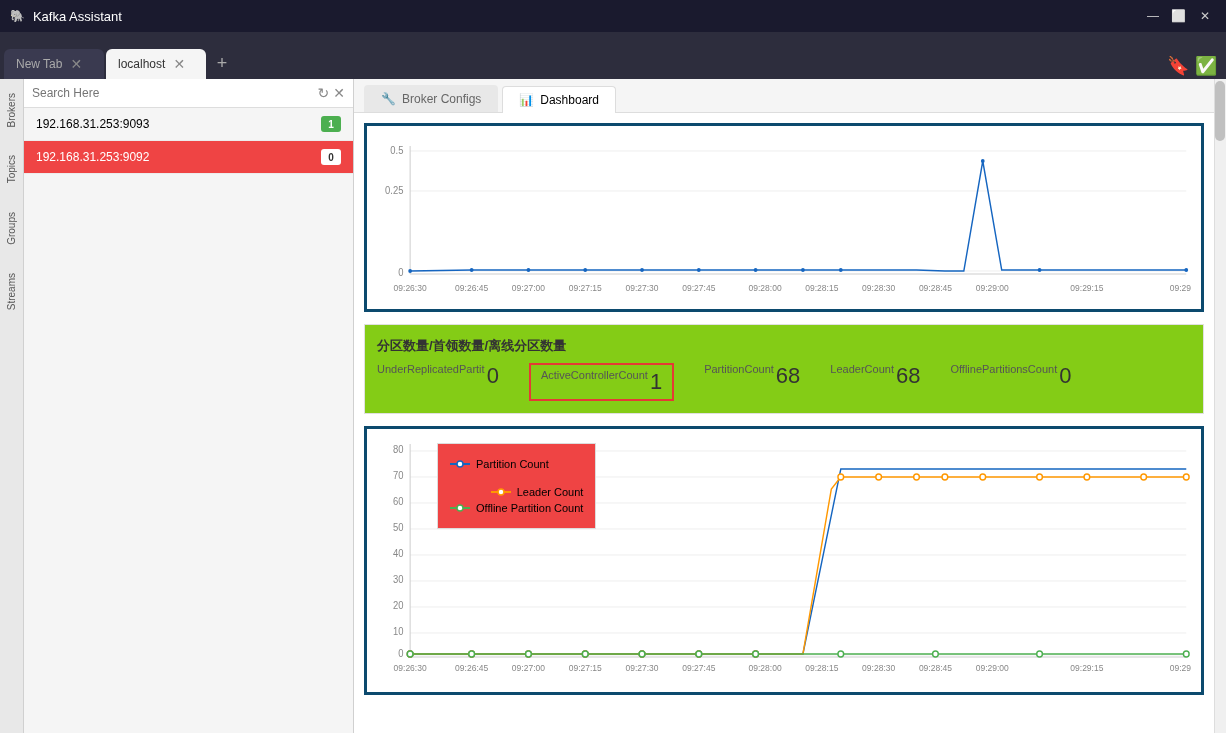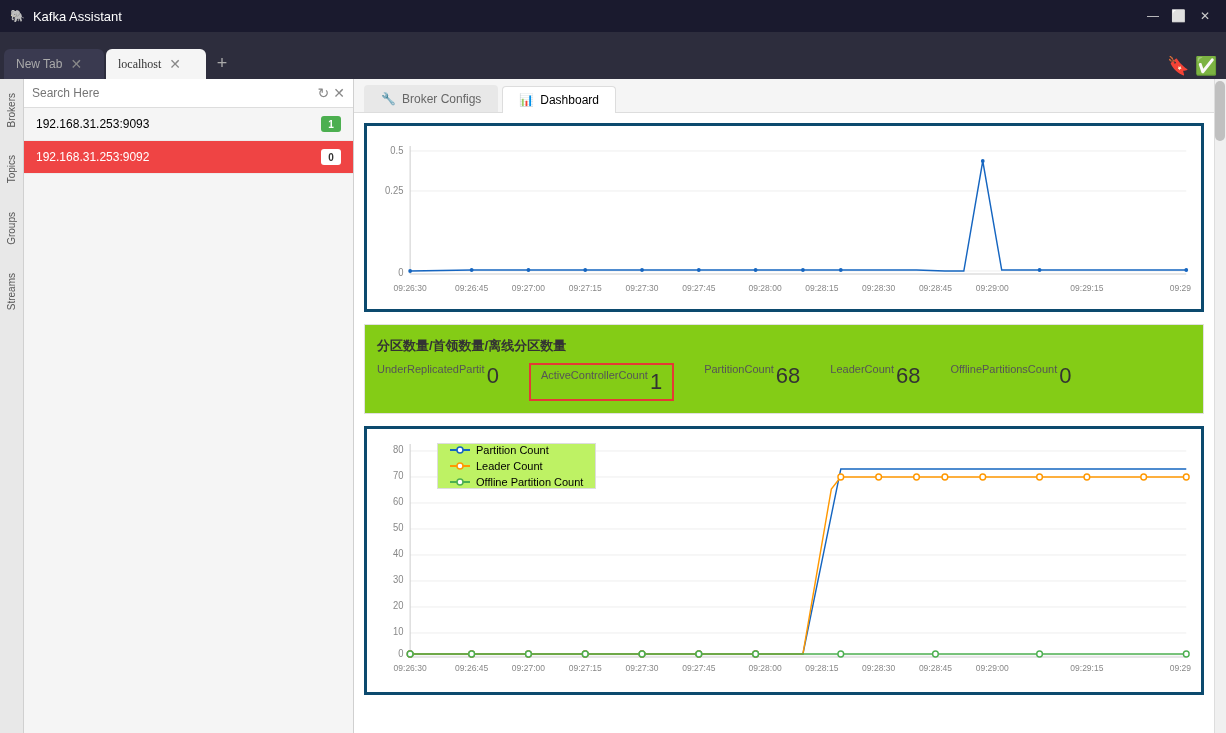--- a/index.html
+++ b/index.html
@@ -34,21 +34,21 @@
       display: flex;
       align-items: center;
       padding: 0 12px;
       border-radius: 6px 6px 0 0;
       font-size: 12px;
       cursor: pointer;
       gap: 8px;
       min-width: 100px;
     }
     .tab.inactive { background: #3a3a50; color: #aaa; }
-    .tab.active { background: #f5f5f5; color: #333; font-family: Liberation Serif, serif; }
+    .tab.active { background: #f5f5f5; color: #333; }
     .tab-close { font-size: 14px; color: #888; cursor: pointer; }
     .tab-add { width: 28px; height: 28px; display: flex; align-items: center; justify-content: center; color: #aaa; font-size: 18px; cursor: pointer; margin-bottom: 2px; }
     .tabbar-spacer { flex: 1; }
     .tabbar-actions { display: flex; align-items: center; gap: 6px; padding-right: 8px; padding-bottom: 2px; }
     .tabbar-action-btn { color: #aaa; font-size: 16px; cursor: pointer; }
 
     
     .main-layout {
       display: flex;
       height: calc(733px - 68px);
@@ -362,29 +362,29 @@
             <span class="stat-label">OfflinePartitionsCount</span>
             <span class="stat-value">0</span>
           </div>
         </div>
       </div>
 
       <div class="chart-container">
         <div class="chart-wrap" style="position:relative;">
 
           
-          <div style="position:absolute; top:4px; left:60px; background:#bef264; border:1px solid #ddd; padding:0 12px; z-index:10; font-size:11px;">
+          <div style="position:absolute; top:4px; left:60px; background:#ef4444; border:1px solid #ddd; padding:14px 12px; z-index:10; font-size:11px;">
             <div class="legend-item">
               <svg width="20" height="10">
                   <line x1="0" y1="5" x2="20" y2="5" stroke="#1565c0" stroke-width="2"></line>
                   <circle cx="10" cy="5" r="3" fill="white" stroke="#1565c0" stroke-width="1.5"></circle>
                 </svg>
               <span>Partition Count</span>
             </div>
-            <div class="legend-item" style="margin-top:4px;">
+            <div class="legend-item" style="margin-top:16px;justify-content:flex-end;">
               <svg width="20" height="10">
                   <line x1="0" y1="5" x2="20" y2="5" stroke="#ff9800" stroke-width="2"></line>
                   <circle cx="10" cy="5" r="3" fill="white" stroke="#ff9800" stroke-width="1.5"></circle>
                 </svg>
               <span>Leader Count</span>
             </div>
             <div class="legend-item" style="margin-top:4px;">
               <svg width="20" height="10">
                   <line x1="0" y1="5" x2="20" y2="5" stroke="#4caf50" stroke-width="2"></line>
                   <circle cx="10" cy="5" r="3" fill="white" stroke="#4caf50" stroke-width="1.5"></circle>

